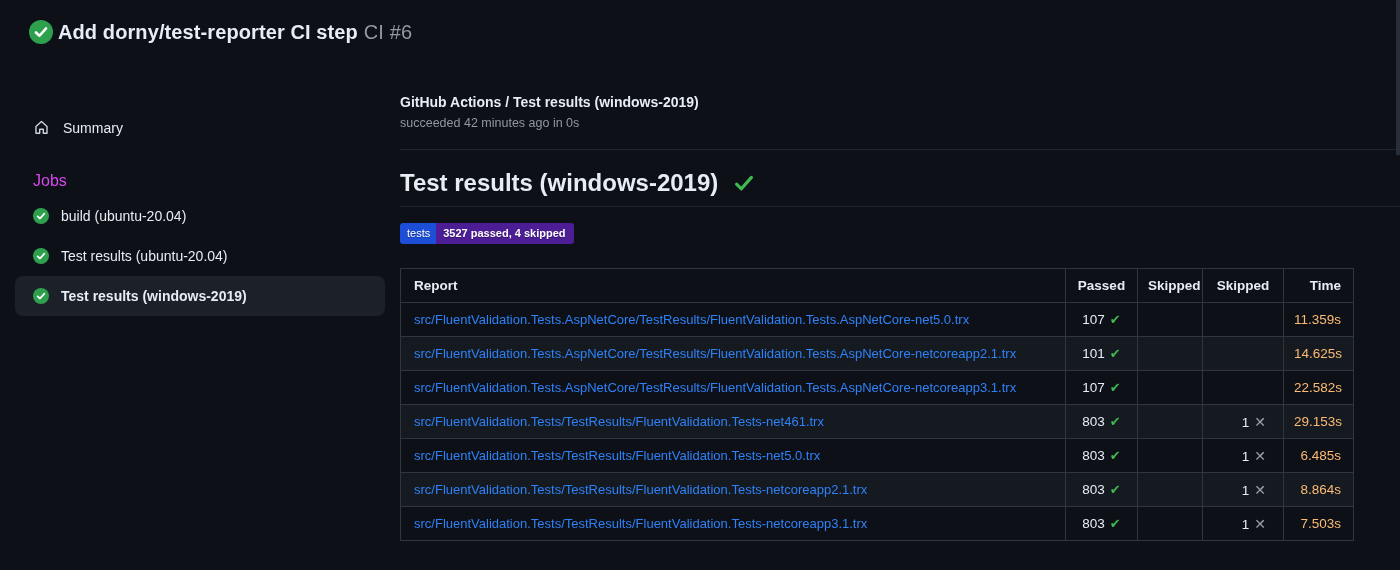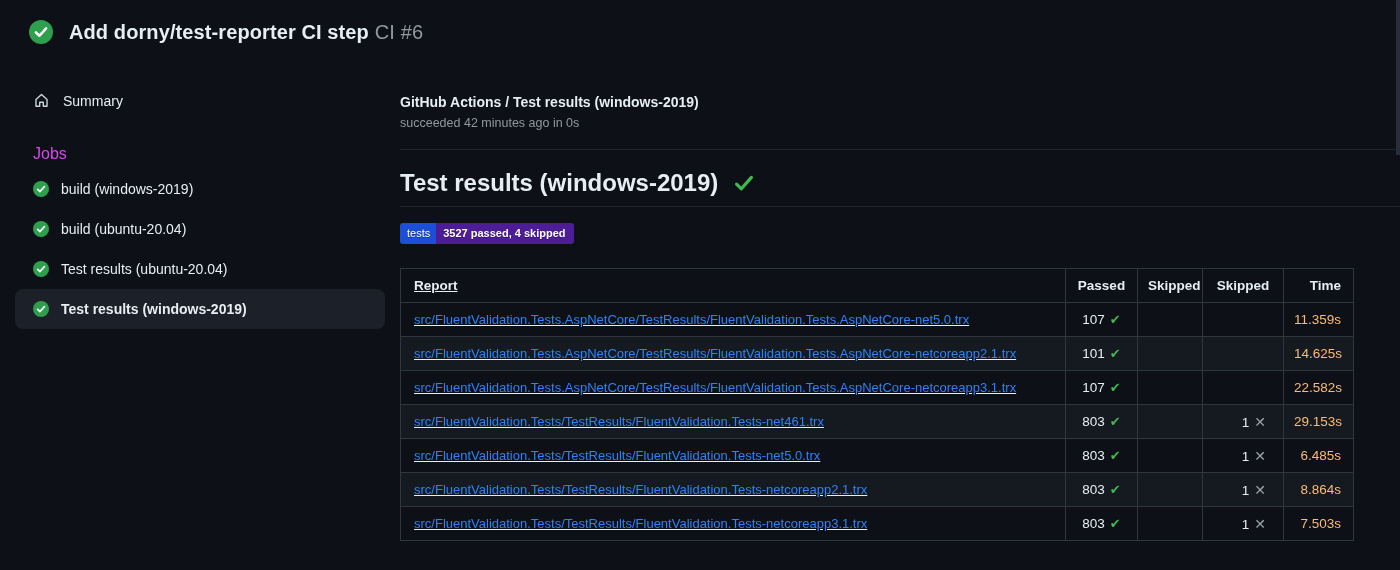--- a/index.html
+++ b/index.html
@@ -8,21 +8,21 @@
     background: #0d1117;
     color: #e6edf3;
     font-family: "Liberation Sans", "DejaVu Sans", sans-serif;
     position: relative;
   }
 
   
   .run-header {
     display: flex;
     align-items: center;
-    gap: 16px;
+    gap: 5px;
     padding: 20px 30px 24px 29px;
   }
   .run-header h1 {
     font-size: 20px;
     font-weight: 700;
     color: #e6edf3;
     letter-spacing: .1px;
   }
   .run-header .run-number {
     font-weight: 400;
@@ -34,20 +34,21 @@
   .layout { display: flex; align-items: flex-start; }
 
   
   .sidebar { width: 400px; flex: 0 0 400px; padding: 18px 15px 0 15px; }
   .summary-item {
     display: flex; align-items: center; gap: 13px;
     padding: 6px 0 6px 18px;
     font-size: 14px; color: #e6edf3;
     border-radius: 8px;
     cursor: pointer;
+    margin-top: 27px;
   }
   .jobs-label {
     margin: 30px 0 6px 18px;
     font-size: 16px;
     color: #d946ef;
   }
   .job-item {
     display: flex; align-items: center; gap: 12px;
     height: 40px;
     padding: 0 12px 0 18px;
@@ -100,21 +101,21 @@
     padding: 0 10px;
     vertical-align: middle;
     white-space: nowrap;
     overflow: hidden;
   }
   .results-table thead th { font-weight: 700; color: #e6edf3; text-align: center; }
   .results-table thead th.c-report { text-align: left; padding-left: 13px; }
   .results-table thead th.c-time { text-align: right; padding-right: 12px; }
   .results-table tbody tr:nth-child(even) { background: #151a21; }
   .c-report a { color: #2f81f7; text-decoration: none; font-size: 13px; }
-  .c-report { padding-left: 13px !important; text-decoration: underline; }
+  .c-report { padding-left: 13px !important; }
   .c-passed { text-align: center; }
   .c-skipped { text-align: right; padding-right: 17px !important; }
   .c-time { text-align: right; padding-right: 12px !important; color: #fdba74; }
   .check-glyph { color: #3fb950; font-weight: 700; margin-left: 5px; font-size: 13px; }
   .cross-glyph { color: #99a1a9; margin-left: 5px; font-size: 14px; }
 
   
   .scrollbar-thumb {
     position: absolute;
     top: 0; right: 0;
@@ -136,27 +137,20 @@
 <div class="layout">
   <div class="sidebar">
     <div class="summary-item">
       <svg width="17" height="17" viewBox="0 0 16 16" fill="none" stroke="#cdd5dd" stroke-width="1.3" stroke-linejoin="round">
         <path d="M2.8 7 L8 2.4 L13.2 7 V13.4 H9.7 V9.6 H6.3 V13.4 H2.8 Z"></path>
       </svg>
       <span>Summary</span>
     </div>
     <div class="jobs-label">Jobs</div>
     <div id="job-list">
-        <div class="job-item">
-          <svg width="16" height="16" viewBox="0 0 16 16">
-            <circle cx="8" cy="8" r="8" fill="#2ea04d"></circle>
-            <path d="M4.6 8.3 L7 10.5 L11.4 5.6" stroke="#ffffff" stroke-width="1.7" fill="none" stroke-linecap="round" stroke-linejoin="round"></path>
-          </svg>
-          <span>build (windows-2019)</span>
-        </div>
         <div class="job-item">
           <svg width="16" height="16" viewBox="0 0 16 16">
             <circle cx="8" cy="8" r="8" fill="#2ea04d"></circle>
             <path d="M4.6 8.3 L7 10.5 L11.4 5.6" stroke="#ffffff" stroke-width="1.7" fill="none" stroke-linecap="round" stroke-linejoin="round"></path>
           </svg>
           <span>build (ubuntu-20.04)</span>
         </div>
         <div class="job-item">
           <svg width="16" height="16" viewBox="0 0 16 16">
             <circle cx="8" cy="8" r="8" fill="#2ea04d"></circle>

